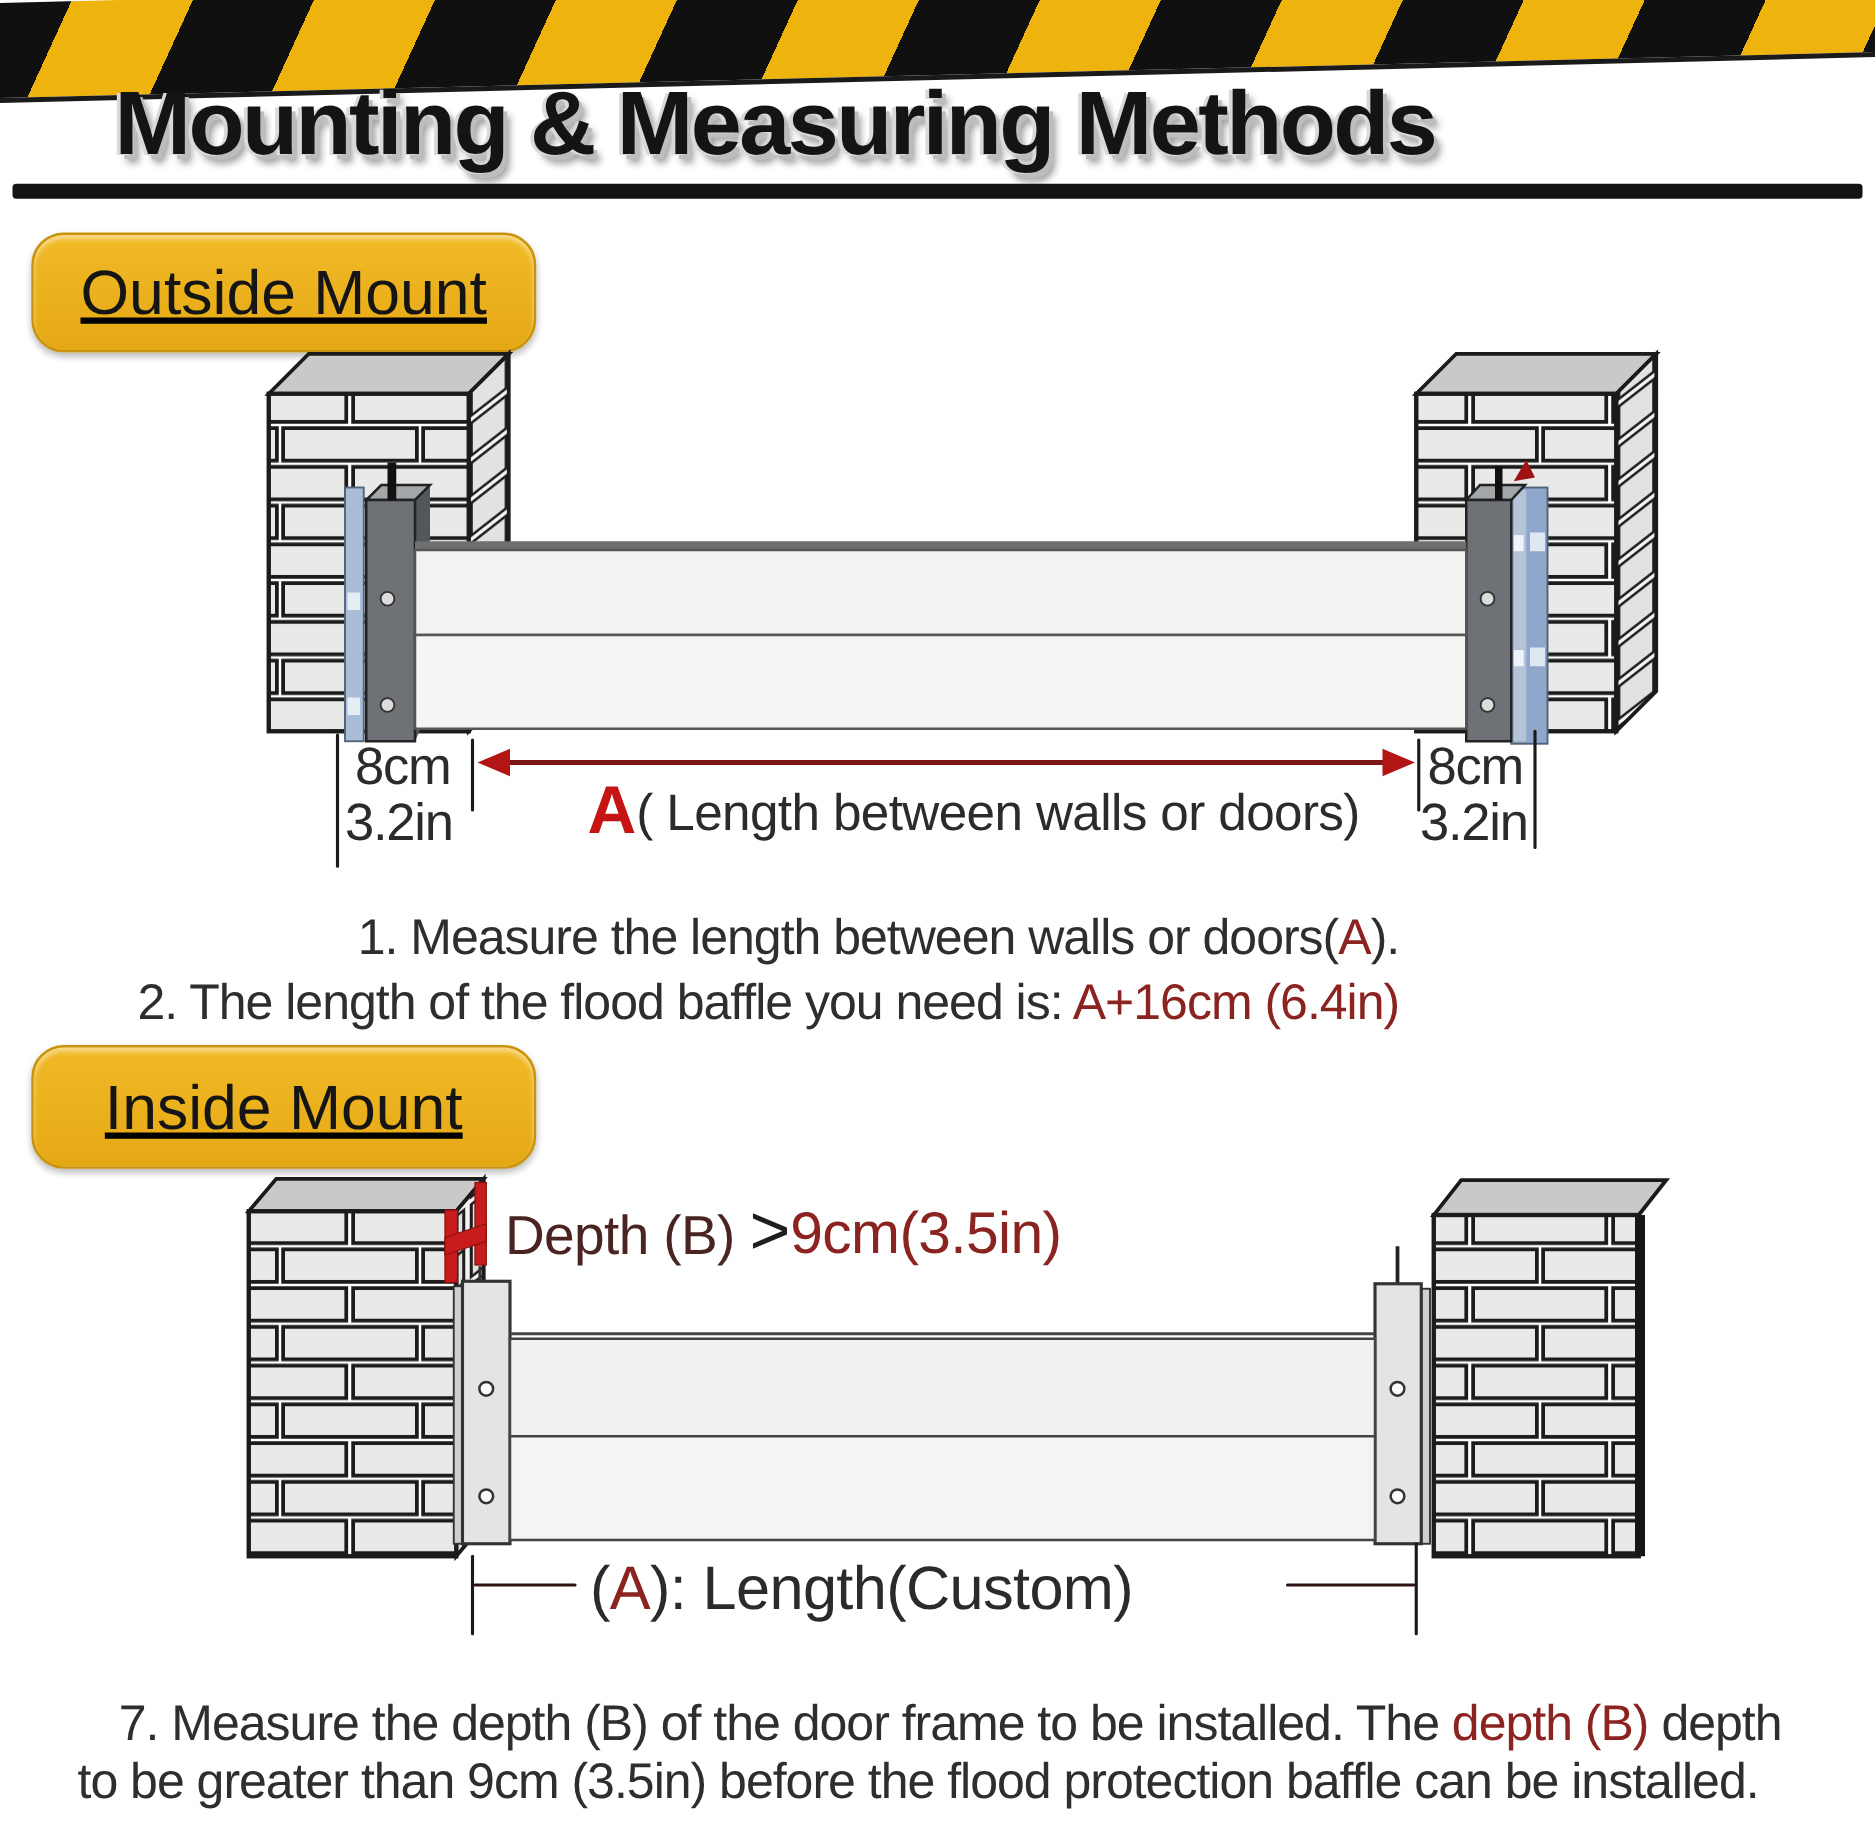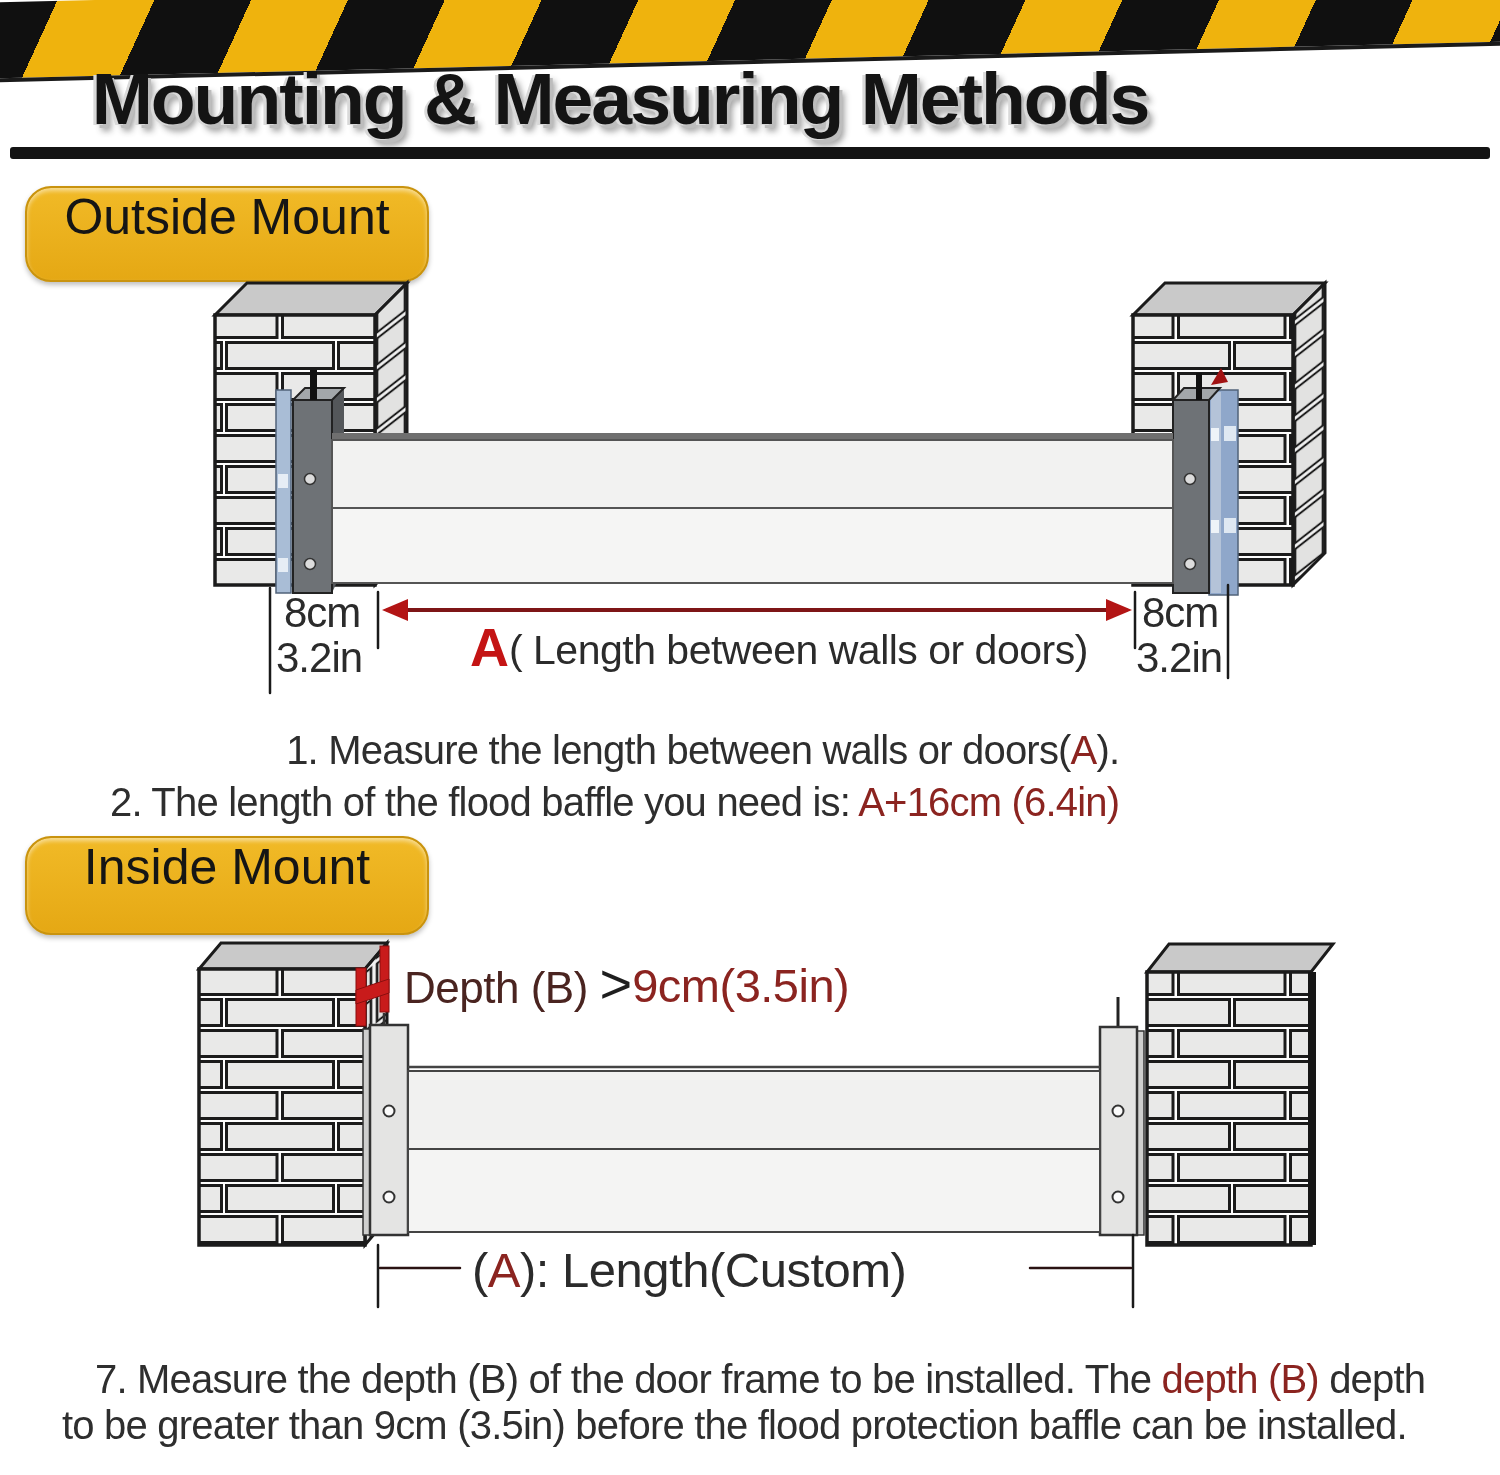--- a/index.html
+++ b/index.html
@@ -12,21 +12,21 @@
         border-bottom:4px solid #1a1a1a;}
   .titleband{position:absolute;top:58px;left:0;width:1240px;height:90px;text-align:center;}
   .title{display:inline-block;font-size:72px;font-weight:bold;letter-spacing:-2px;color:#141414;
          transform:scaleX(1.02);
          text-shadow:-3px 1px 0 #d9d9d9,3px 4px 0 #bdbdbd,5px 7px 6px rgba(40,40,40,.45);}
   .titlebar{position:absolute;top:147px;left:10px;width:1480px;height:12px;background:#141414;border-radius:3px;}
   
   .badge{position:absolute;left:25px;width:400px;border-radius:26px;
          background:linear-gradient(180deg,#f1ba27,#e5a814);
          border:2px solid #c9930e;box-shadow:inset 0 3px 4px rgba(255,255,255,.5),0 3px 5px rgba(0,0,0,.25);
-         display:flex;align-items:flex-start;justify-content:center;}
+         display:flex;align-items:center;justify-content:center;text-decoration:underline;}
   .badge span{font-size:50px;color:#151515;letter-spacing:0px;}
   .badge.outside{top:186px;height:92px;}
   .badge.inside{top:836px;height:95px;}
   
   .diagram{position:absolute;left:0;width:1500px;}
   svg text{font-family:"Liberation Sans","DejaVu Sans",sans-serif;}
   .dimtxt{font-size:42px;fill:#2b2b2b;letter-spacing:-1px;}
   .alabel{font-size:54px;font-weight:bold;fill:#c41414;}
   .restlabel{font-size:41px;fill:#2b2b2b;letter-spacing:-0.5px;}
   .depthLabel{font-size:44px;fill:#4a2420;letter-spacing:-0.5px;}

